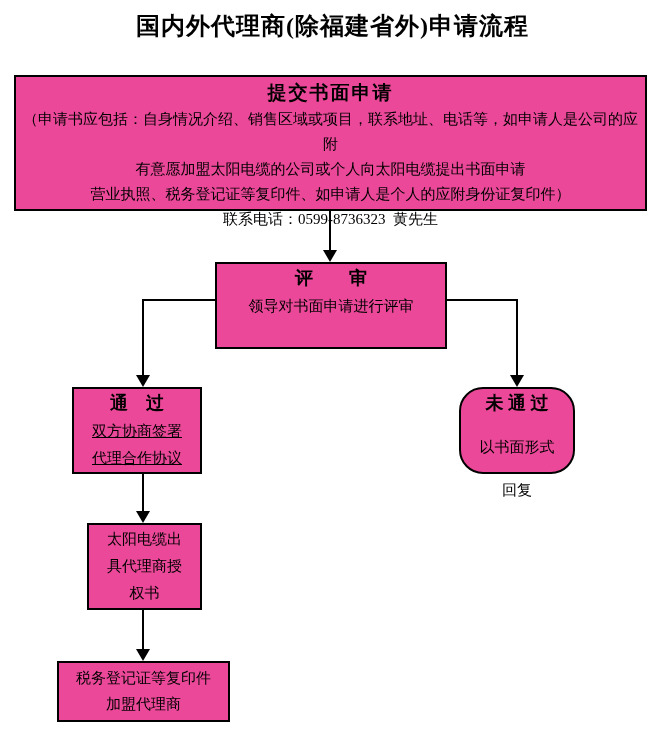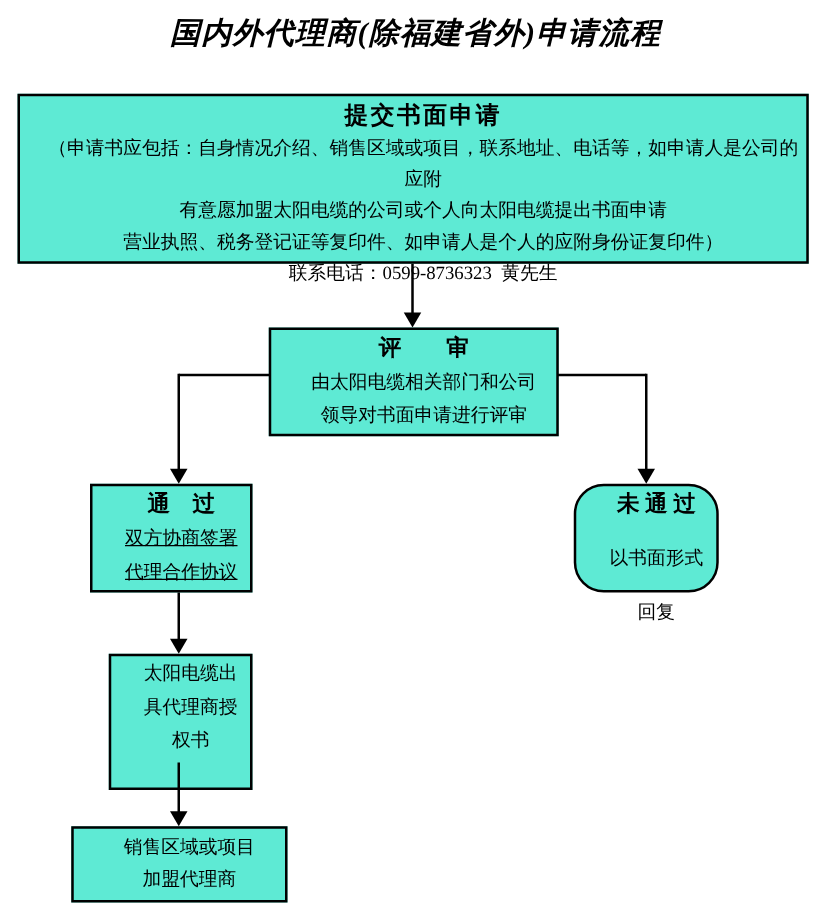--- a/index.html
+++ b/index.html
@@ -19,33 +19,31 @@
   .page-title {
     position: absolute;
     top: 10px;
     left: 0;
     width: 100%;
     text-align: center;
     font-size: 24px;
     font-weight: bold;
     letter-spacing: 1px;
     white-space: pre-wrap;
-    font-style: italic;
   }
   .fbox {
     position: absolute;
     box-sizing: border-box;
     border: 2px solid #000000;
-    background: #5eead4;
+    background: #ec4899;
     display: flex;
     flex-direction: column;
     align-items: center;
     justify-content: flex-start;
     text-align: center;
-    padding-left: 16px;
   }
   .fbox .box-title {
     font-weight: bold;
     white-space: pre-wrap;
   }
   .fbox .box-line {
     white-space: pre-wrap;
   }
 
   
@@ -62,21 +60,21 @@
   #box-pass { left: 72px; top: 387px; width: 130px; height: 87px; }
   #box-pass .box-title { font-size: 18px; line-height: 29px; }
   #box-pass .box-line  { font-size: 15px; line-height: 27px; text-decoration: underline; }
 
   
   #box-fail { left: 459px; top: 387px; width: 116px; height: 87px; border-radius: 24px; }
   #box-fail .box-title { font-size: 18px; line-height: 29px; }
   #box-fail .box-line  { font-size: 15px; line-height: 27px; margin-top: 16px; }
 
   
-  #box-auth { left: 87px; top: 523px; width: 115px; height: 109px; padding-top: 1px; }
+  #box-auth { left: 87px; top: 523px; width: 115px; height: 87px; padding-top: 1px; }
   #box-auth .box-line { font-size: 15px; line-height: 27px; }
 
   
   #box-final { left: 57px; top: 661px; width: 173px; height: 61px; padding-top: 2px; }
   #box-final .box-line { font-size: 15px; line-height: 26px; }
 
   
   .vline, .hline {
     position: absolute;
     background: #000000;
@@ -120,21 +118,20 @@
     <div class="box-line">有意愿加盟太阳电缆的公司或个人向太阳电缆提出书面申请</div>
     <div class="box-line">营业执照、税务登记证等复印件、如申请人是个人的应附身份证复印件）</div>
     <div class="box-line">联系电话：0599-8736323  黄先生</div>
   </div>
 
   <div class="vline" id="line-submit-review"></div>
   <div class="arrow-head" id="head-review"></div>
 
   <div class="fbox" id="box-review">
     <div class="box-title">评　　审</div>
-    <div class="box-line">由太阳电缆相关部门和公司</div>
     <div class="box-line">领导对书面申请进行评审</div>
   </div>
 
   <div class="hline" id="hline-left"></div>
   <div class="vline" id="vline-left"></div>
   <div class="arrow-head" id="head-pass"></div>
 
   <div class="hline" id="hline-right"></div>
   <div class="vline" id="vline-right"></div>
   <div class="arrow-head" id="head-fail"></div>
@@ -157,17 +154,17 @@
   <div class="fbox" id="box-auth">
     <div class="box-line">太阳电缆出</div>
     <div class="box-line">具代理商授</div>
     <div class="box-line">权书</div>
   </div>
 
   <div class="vline" id="line-auth-final"></div>
   <div class="arrow-head" id="head-final"></div>
 
   <div class="fbox" id="box-final">
-    <div class="box-line">销售区域或项目</div>
+    <div class="box-line">税务登记证等复印件</div>
     <div class="box-line">加盟代理商</div>
   </div>
 
 </div>
 
 </body></html>

